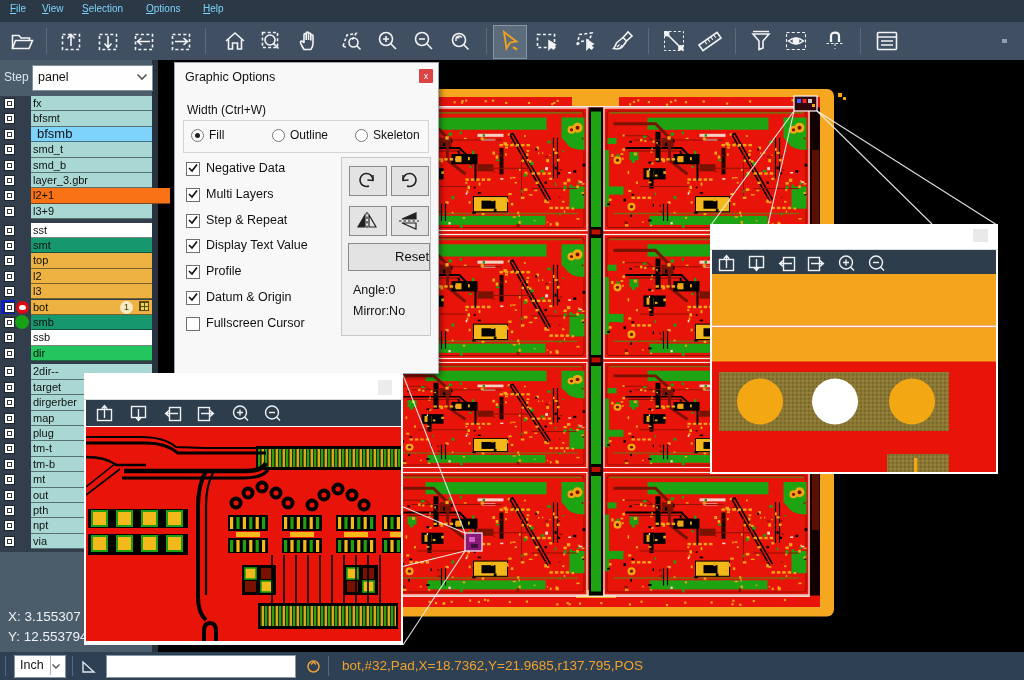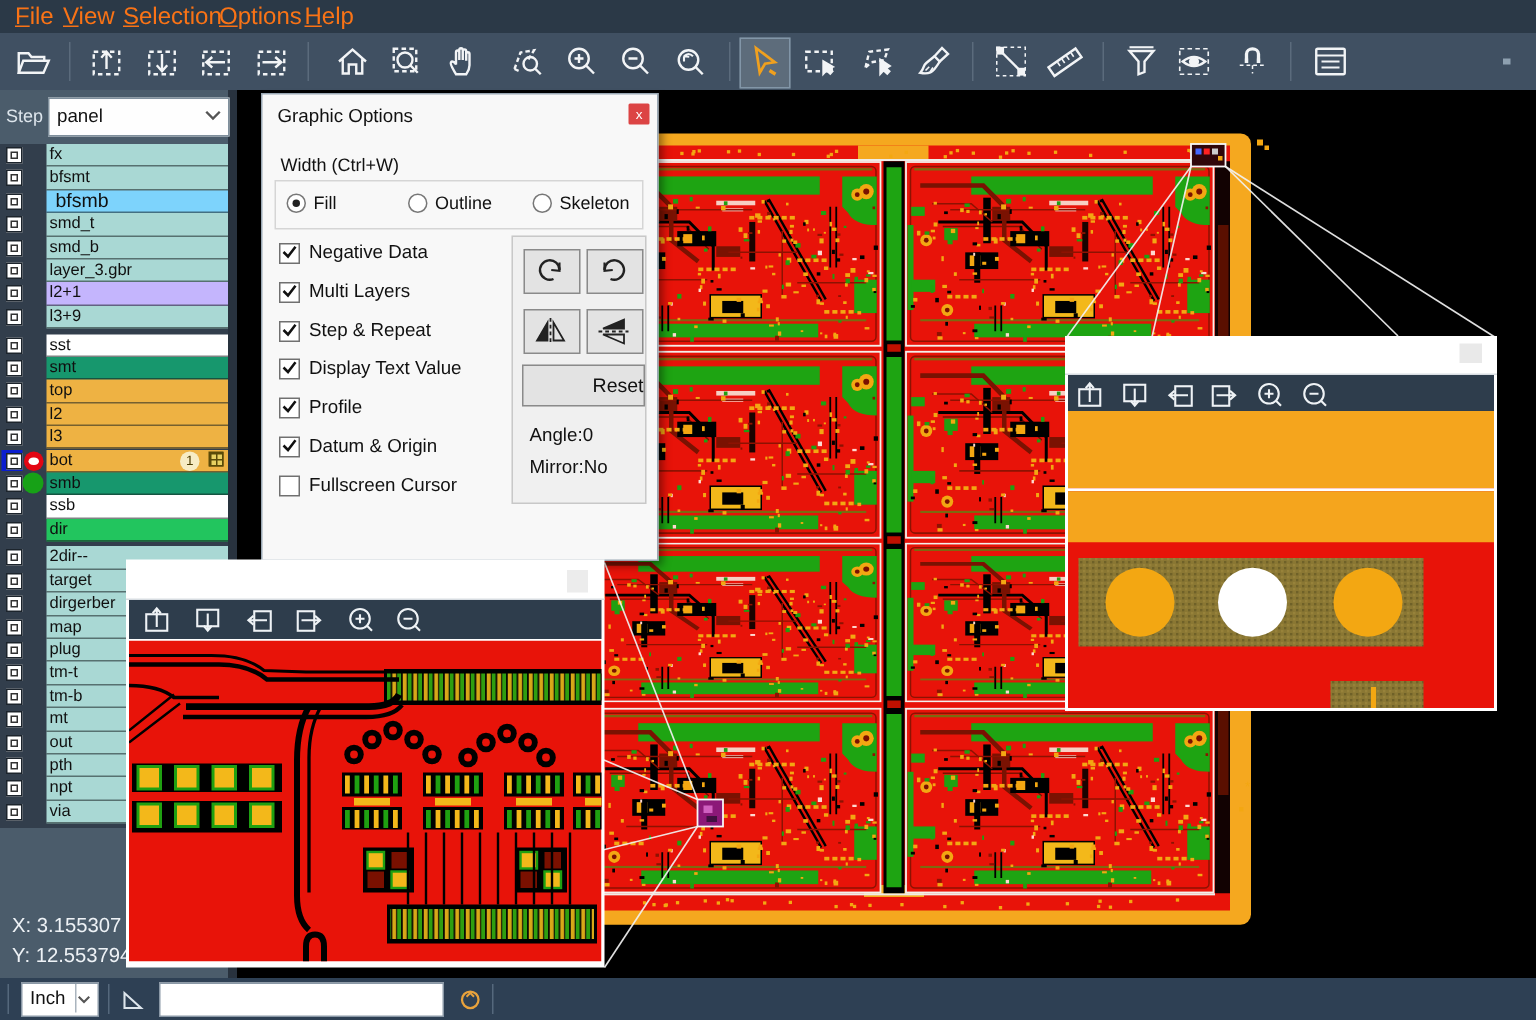--- a/index.html
+++ b/index.html
@@ -1,13 +1,13 @@
 <!DOCTYPE html>
 <html><head><meta charset="utf-8"><style>*{margin:0;padding:0;box-sizing:content-box}body{width:1024px;height:680px;overflow:hidden;font-family:"Liberation Sans",sans-serif;position:relative;background:#000}.abs{position:absolute}</style></head><body>
-<div class="abs" style="left:0;top:0;width:1024px;height:36px;background:#2b3947;color:#f97316;font-size:16px">
+<div class="abs" style="left:0;top:0;width:1024px;height:36px;background:#2b3947;color:#7dd3fc;font-size:10px">
     <span class="abs" style="left:10px;top:3px"><u>F</u>ile</span>
     <span class="abs" style="left:42px;top:3px"><u>V</u>iew</span>
     <span class="abs" style="left:82px;top:3px"><u>S</u>election</span>
     <span class="abs" style="left:146px;top:3px"><u>O</u>ptions</span>
     <span class="abs" style="left:203px;top:3px"><u>H</u>elp</span>
   </div>
 <div class="abs" style="left:0;top:22px;width:1024px;height:38px;background:#405062">
     <div style="position:absolute;left:493px;top:3px;width:32px;height:32px;background:#5d6c7b;border:1px solid #8296a8"></div>
     <svg style="position:absolute;left:9px;top:6px" width="26" height="26" viewBox="0 0 26 26" fill="none" stroke="#f2f4f6" stroke-width="1.6">
       <path d="M3.5 20.5 L3.5 7.5 L10 7.5 L12 10 L20.5 10 L20.5 12.5"></path>
@@ -491,21 +491,21 @@
       <div style="position:absolute;left:6.5px;top:147.2px;width:3px;height:3px;border:1px solid #333"></div>
       <div style="position:absolute;left:31px;top:142.2px;width:121px;height:15.4px;background:#a9d8d4;border-bottom:1px solid rgba(20,30,30,0.55);color:#101010;font-size:11px;line-height:14.4px;padding-left:2px;box-sizing:border-box;white-space:nowrap;overflow:hidden">smd_t</div>
       <div style="position:absolute;left:3.5px;top:159.6px;width:9px;height:9px;background:#fff;border:1px solid #1c242c"></div>
       <div style="position:absolute;left:6.5px;top:162.6px;width:3px;height:3px;border:1px solid #333"></div>
       <div style="position:absolute;left:31px;top:157.6px;width:121px;height:15.4px;background:#a9d8d4;border-bottom:1px solid rgba(20,30,30,0.55);color:#101010;font-size:11px;line-height:14.4px;padding-left:2px;box-sizing:border-box;white-space:nowrap;overflow:hidden">smd_b</div>
       <div style="position:absolute;left:3.5px;top:175px;width:9px;height:9px;background:#fff;border:1px solid #1c242c"></div>
       <div style="position:absolute;left:6.5px;top:178px;width:3px;height:3px;border:1px solid #333"></div>
       <div style="position:absolute;left:31px;top:173px;width:121px;height:15.4px;background:#a9d8d4;border-bottom:1px solid rgba(20,30,30,0.55);color:#101010;font-size:11px;line-height:14.4px;padding-left:2px;box-sizing:border-box;white-space:nowrap;overflow:hidden">layer_3.gbr</div>
       <div style="position:absolute;left:3.5px;top:190.4px;width:9px;height:9px;background:#fff;border:1px solid #1c242c"></div>
       <div style="position:absolute;left:6.5px;top:193.4px;width:3px;height:3px;border:1px solid #333"></div>
-      <div style="position:absolute;left:31px;top:188.4px;width:121px;height:15.4px;background:#c4b5fd;border-bottom:1px solid rgba(20,30,30,0.55);color:#101010;font-size:11px;line-height:14.4px;padding-left:2px;box-sizing:border-box;white-space:nowrap;overflow:hidden">l2+1</div>
+      <div style="position:absolute;left:31px;top:188.4px;width:139px;height:15.4px;background:#f97316;border-bottom:1px solid rgba(20,30,30,0.55);color:#101010;font-size:11px;line-height:14.4px;padding-left:2px;box-sizing:border-box;white-space:nowrap;overflow:hidden">l2+1</div>
       <div style="position:absolute;left:3.5px;top:205.8px;width:9px;height:9px;background:#fff;border:1px solid #1c242c"></div>
       <div style="position:absolute;left:6.5px;top:208.8px;width:3px;height:3px;border:1px solid #333"></div>
       <div style="position:absolute;left:31px;top:203.8px;width:121px;height:15.4px;background:#a9d8d4;border-bottom:1px solid rgba(20,30,30,0.55);color:#101010;font-size:11px;line-height:14.4px;padding-left:2px;box-sizing:border-box;white-space:nowrap;overflow:hidden">l3+9</div>
       <div style="position:absolute;left:3.5px;top:224.5px;width:9px;height:9px;background:#fff;border:1px solid #1c242c"></div>
       <div style="position:absolute;left:6.5px;top:227.5px;width:3px;height:3px;border:1px solid #333"></div>
       <div style="position:absolute;left:31px;top:222.5px;width:121px;height:15.4px;background:#ffffff;border-bottom:1px solid rgba(20,30,30,0.55);color:#101010;font-size:11px;line-height:14.4px;padding-left:2px;box-sizing:border-box;white-space:nowrap;overflow:hidden">sst</div>
       <div style="position:absolute;left:3.5px;top:239.9px;width:9px;height:9px;background:#fff;border:1px solid #1c242c"></div>
       <div style="position:absolute;left:6.5px;top:242.9px;width:3px;height:3px;border:1px solid #333"></div>
       <div style="position:absolute;left:31px;top:237.9px;width:121px;height:15.4px;background:#17976d;border-bottom:1px solid rgba(20,30,30,0.55);color:#101010;font-size:11px;line-height:14.4px;padding-left:2px;box-sizing:border-box;white-space:nowrap;overflow:hidden">smt</div>
       <div style="position:absolute;left:3.5px;top:255.3px;width:9px;height:9px;background:#fff;border:1px solid #1c242c"></div>
@@ -877,12 +877,13 @@
     <div class="abs" style="left:72px;top:4px;width:1px;height:20px;background:#55687c"></div>
     <svg class="abs" style="left:81px;top:7px" width="16" height="15" viewBox="0 0 16 15" fill="none" stroke="#dde5ec" stroke-width="1.4">
       <path d="M2 13 L13 13 L2 3 Z"></path>
     </svg>
     <div class="abs" style="left:106px;top:3px;width:188px;height:21px;background:#fff;border:1px solid #8a98a6"></div>
     <svg class="abs" style="left:306px;top:7px" width="15" height="15" viewBox="0 0 15 15" fill="none" stroke="#e8a23c" stroke-width="1.5">
       <circle cx="7.5" cy="7.5" r="5.5"></circle>
       <path d="M5 5.5 L7.5 3 L10 5.5" stroke-width="1.3"></path>
     </svg>
     <div class="abs" style="left:328px;top:4px;width:1px;height:20px;background:#55687c"></div>
+    <div class="abs" style="left:342px;top:6px;color:#f0a02c;font-size:13.5px">bot,#32,Pad,X=18.7362,Y=21.9685,r137.795,POS</div>
   </div>
 </body></html>

